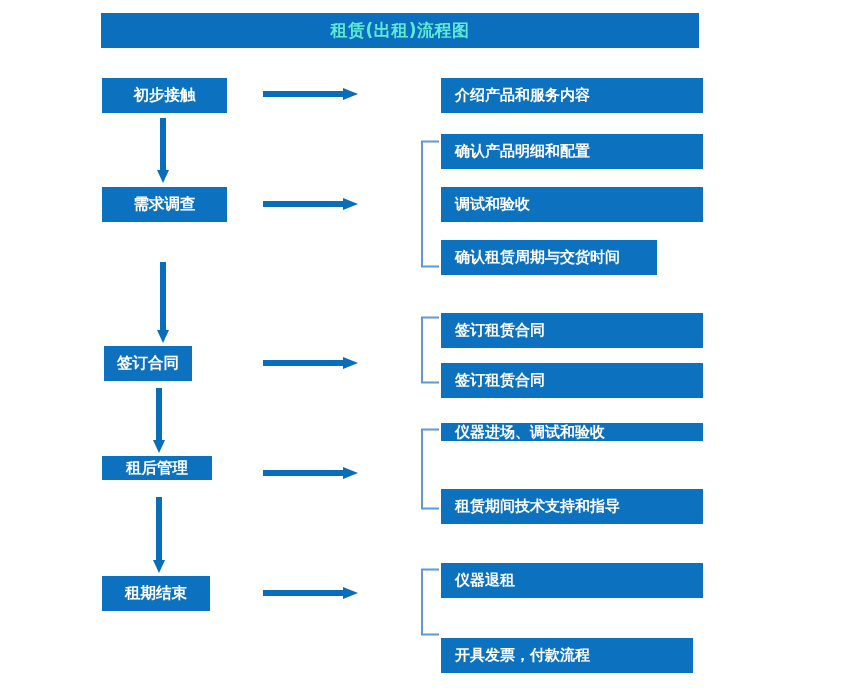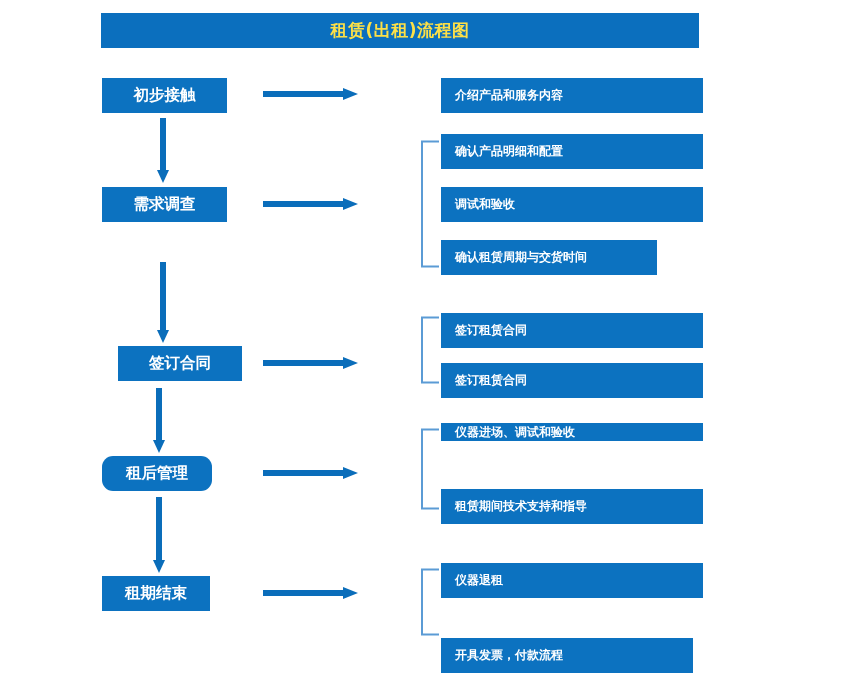--- a/index.html
+++ b/index.html
@@ -21,38 +21,38 @@
   }
 
   
   .title-bar {
     position: absolute;
     left: 101px;
     top: 13px;
     width: 598px;
     height: 35px;
     background: #0B6FBE;
-    color: #fde047;
+    color: #5eead4;
     display: flex;
     align-items: center;
     justify-content: center;
     font-size: 17px;
     font-weight: bold;
     letter-spacing: 0.5px;
   }
 
   
   .box {
     position: absolute;
     background: #0C72C0;
     color: #ffffff;
     display: flex;
     align-items: center;
     font-weight: bold;
-    font-size: 12px;
+    font-size: 15px;
     white-space: nowrap;
   }
   .box.stage {
     justify-content: center;
     font-size: 15.5px;
   }
   .box.detail {
     justify-content: flex-start;
     padding-left: 14px;
     box-sizing: border-box;
@@ -79,23 +79,23 @@
 <body>
 
 <div id="flow-root">
 
   <div class="title-bar">租赁(出租)流程图</div>
 
   <div class="box stage" style="left:102px; top:78px; width:125px; height:35px;">初步接触</div>
 
   <div class="box stage" style="left:102px; top:187px; width:125px; height:35px;">需求调查</div>
 
-  <div class="box stage" style="left:118px; top:346px; width:124px; height:35px;">签订合同</div>
-
-  <div class="box stage" style="left:102px; top:456px; width:110px; height:35px;border-radius:11px;">租后管理</div>
+  <div class="box stage" style="left:104px; top:346px; width:88px; height:35px;">签订合同</div>
+
+  <div class="box stage" style="left:102px; top:456px; width:110px; height:24px;">租后管理</div>
 
   <div class="box stage" style="left:102px; top:576px; width:108px; height:35px;">租期结束</div>
 
   <div class="arrow-v" style="left:155px; top:118px; width:16px; height:66px;">
     <svg width="16" height="66" viewBox="0 0 16 66">
       <rect x="5" y="0" width="6" height="54" fill="#0A6DBA"></rect>
       <polygon points="2,52 14,52 8,65" fill="#0A6DBA"></polygon>
     </svg>
   </div>
 

